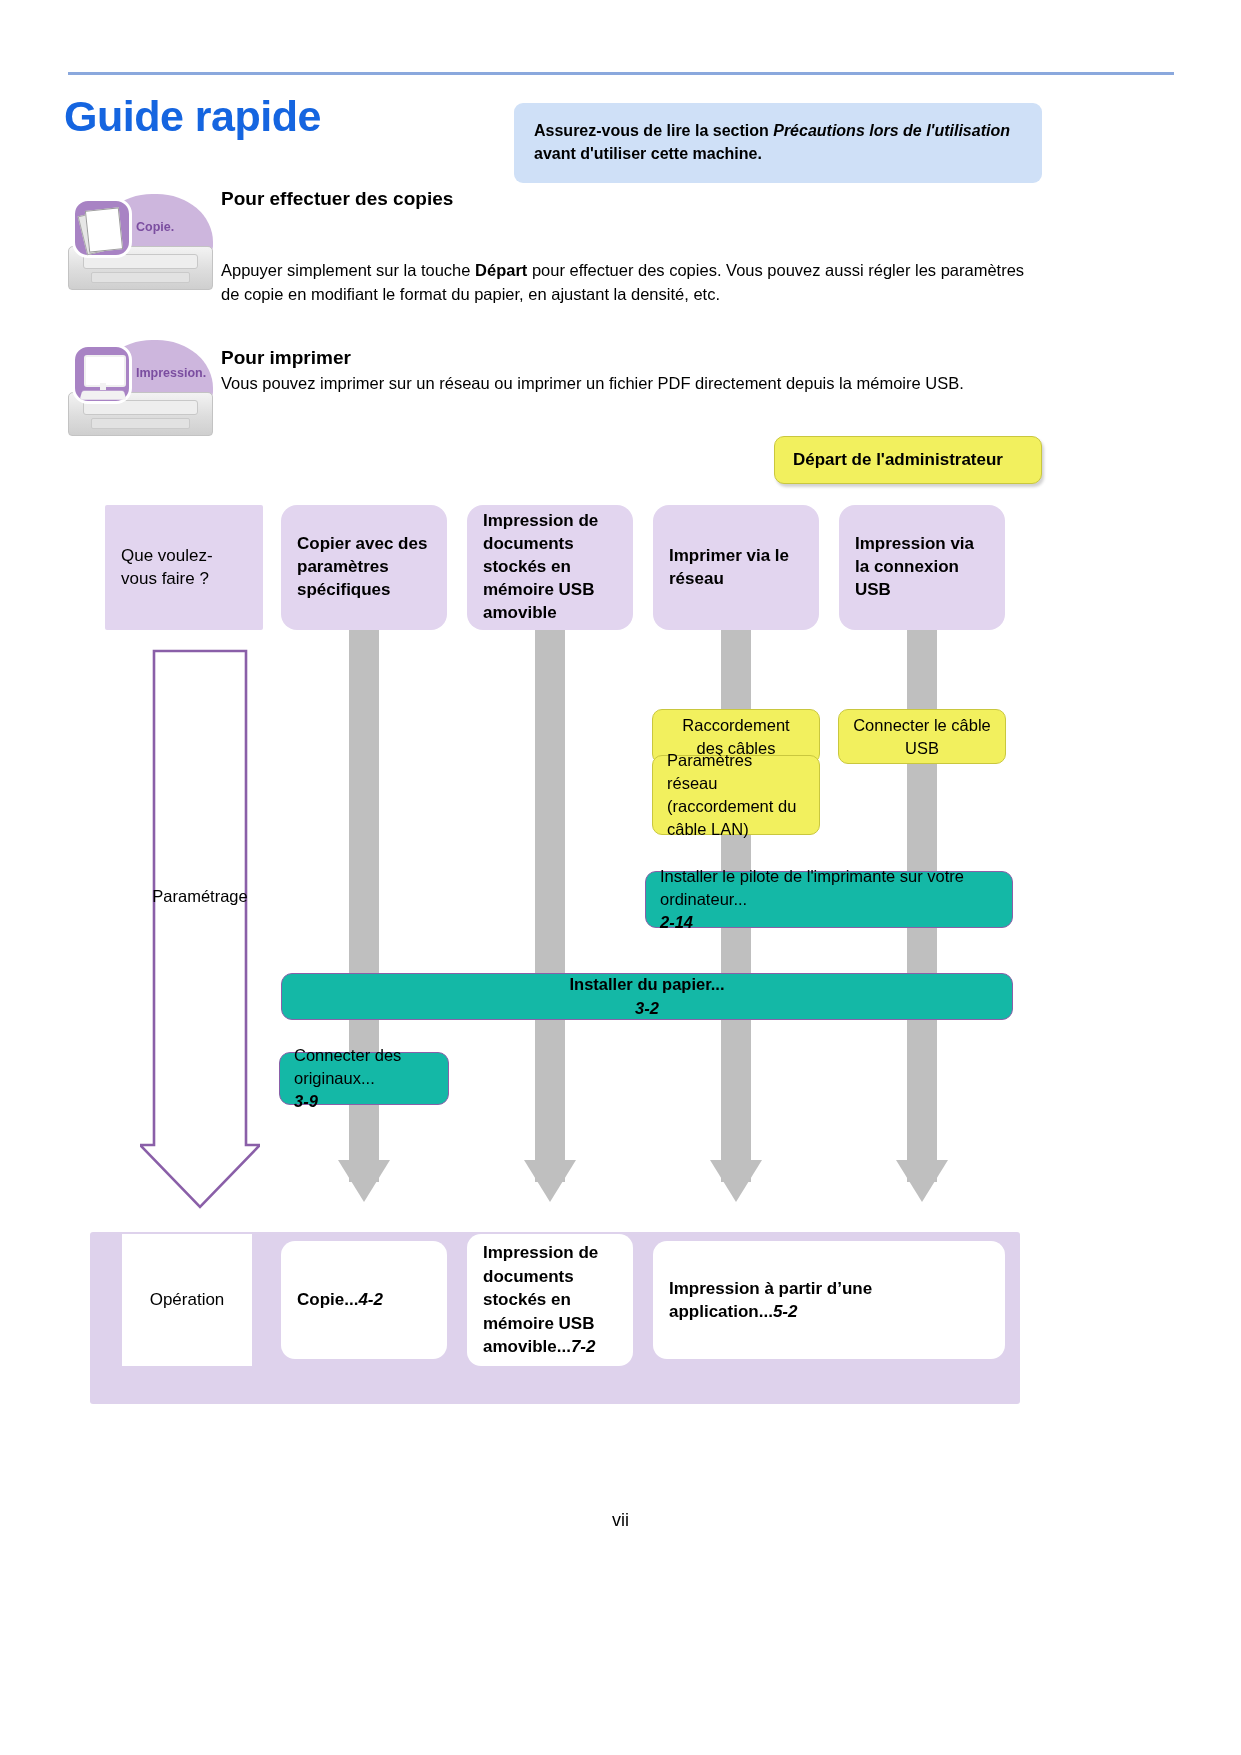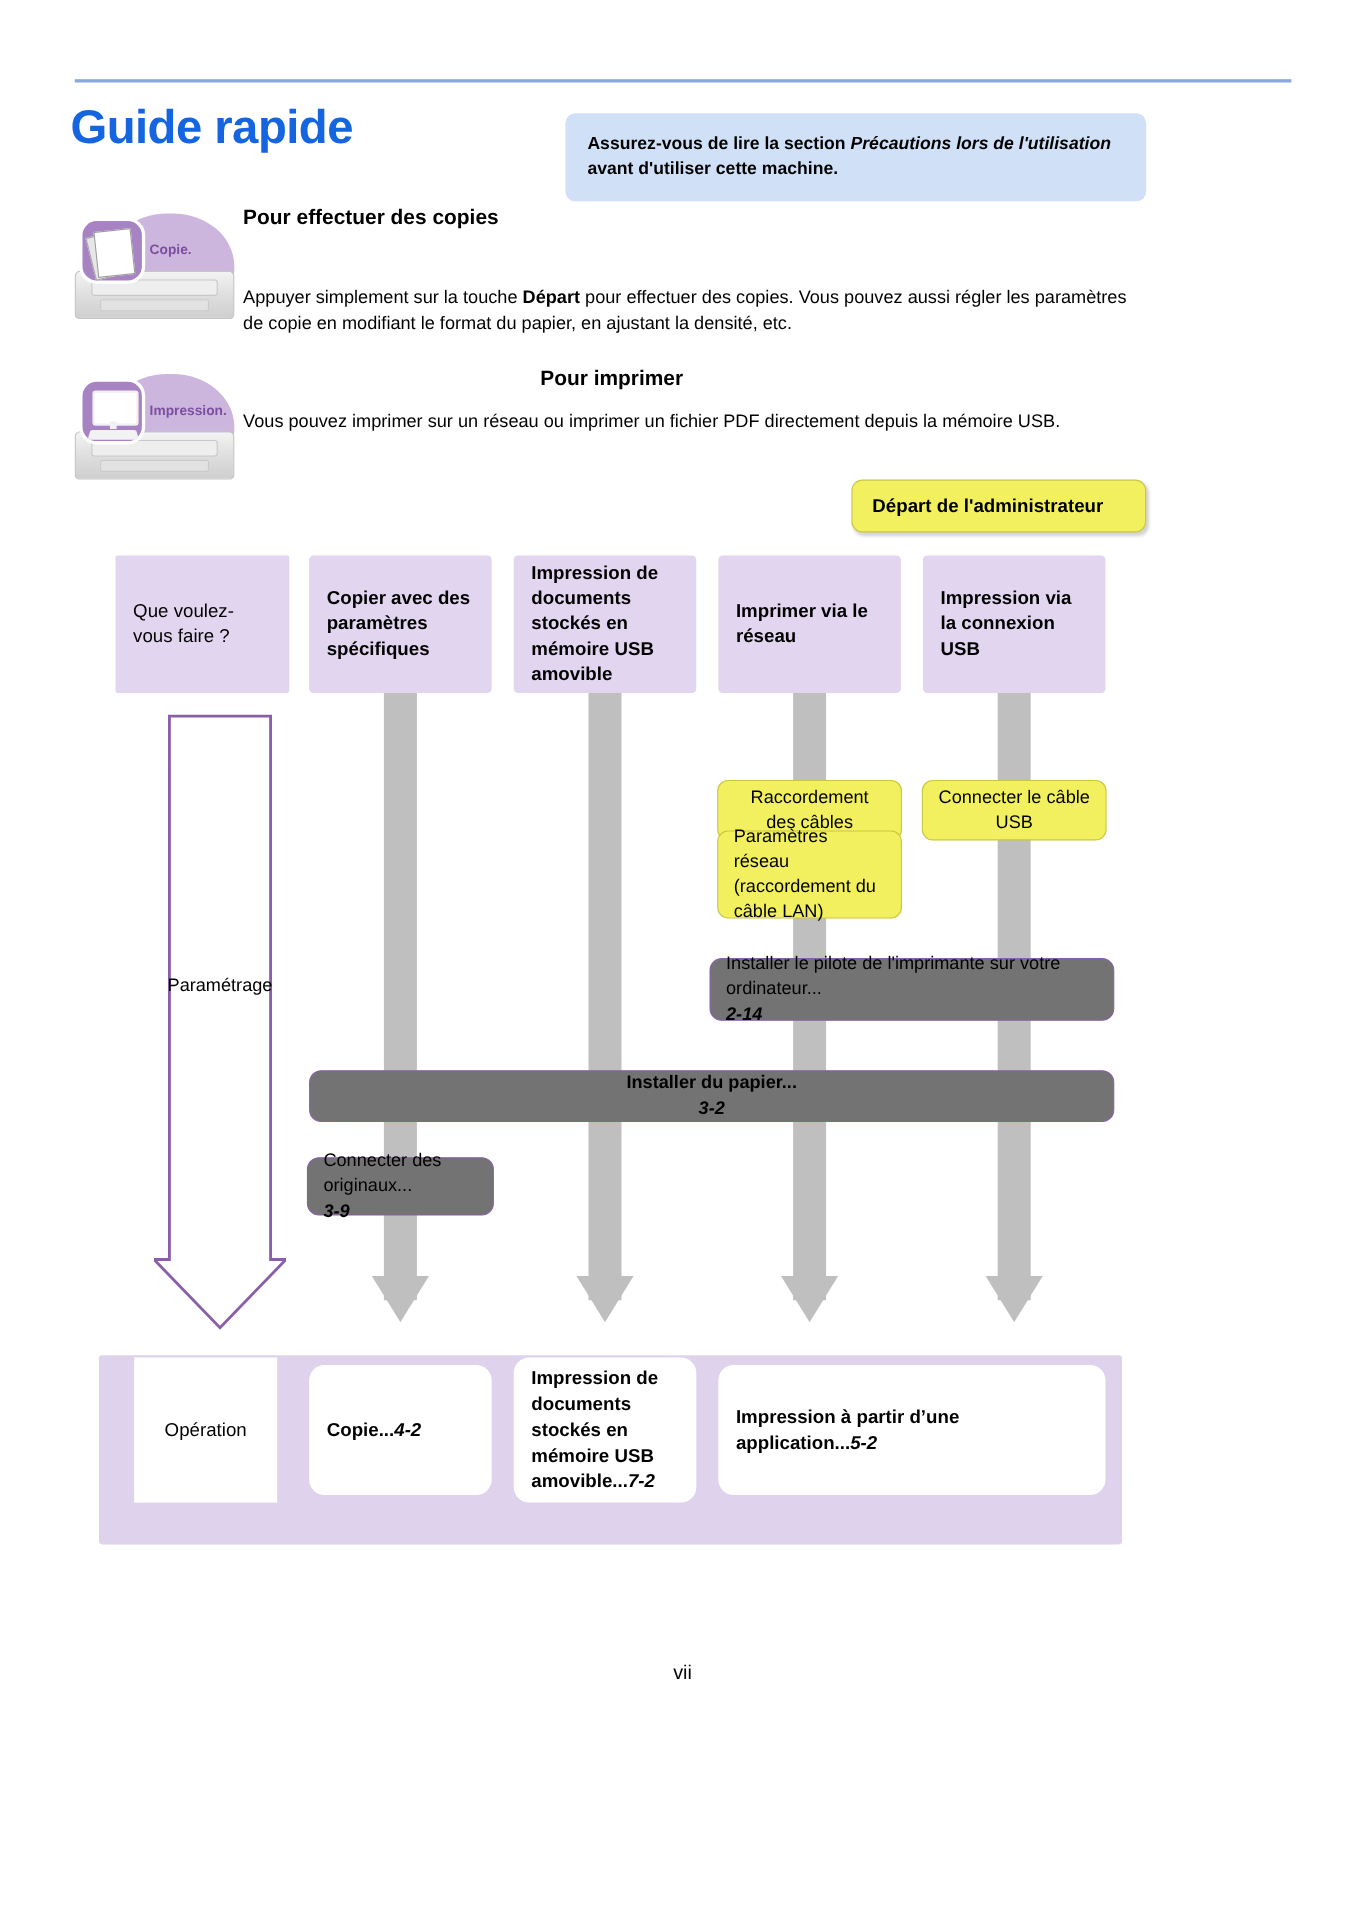--- a/index.html
+++ b/index.html
@@ -176,21 +176,21 @@
     position: absolute;
     box-sizing: border-box;
     display: flex;
     align-items: center;
   }
   .node span { display: block; width: 100%; }
 
   
   .col-head {
     background: #e2d5ef;
-    border-radius: 4px;
+    border-radius: 16px;
     padding: 10px 16px;
     font-size: 17px;
     font-weight: bold;
     line-height: 1.35;
   }
   .col-head.plain {
     font-weight: normal;
     border-radius: 2px;
   }
 
@@ -212,21 +212,21 @@
     border: 1.5px solid #c9c73e;
     border-radius: 10px;
     padding: 9px 14px;
     font-size: 16.5px;
     line-height: 1.38;
   }
   .y-box.center { text-align: center; margin-top: 43px; }
 
   
   .w-box {
-    background: #737373;
+    background: #14b8a6;
     border: 1.5px solid #8a5fa8;
     border-radius: 11px;
     padding: 7px 14px;
     font-size: 16.5px;
     line-height: 1.4;
   }
   .w-box i { font-style: italic; font-weight: bold; }
   .w-box.bold { font-weight: bold; }
   .w-box.center { text-align: center; justify-content: center; }
 
@@ -311,21 +311,21 @@
   <div class="icon-art" style="left:68px; top:336px;">
     <div class="blob"></div>
     <div class="machine"></div>
     <div class="badge">
       <div class="glyph-monitor"></div>
       <div class="glyph-stand"></div>
       <div class="glyph-keyboard"></div>
     </div>
     <div class="badge-label">Impression.</div>
   </div>
-  <div class="feature-heading" style="left:221px; top:332px; width:400px;text-align:right;">Pour imprimer</div>
+  <div class="feature-heading" style="left:221px; top:345px; width:400px;">Pour imprimer</div>
   <div class="feature-body" style="left:221px; top:371px; width:822px;">Vous pouvez imprimer sur un réseau ou imprimer un fichier PDF directement depuis la mémoire USB.</div>
 
   <div id="flow">
 
     <div class="node admin-banner" style="left:774px; top:436px; width:268px; height:48px;">
       <span>Départ de l'administrateur</span>
     </div>
 
     <div class="bar" style="left:349px; top:630px; width:30px; height:552px;"></div>
     <div class="bar" style="left:535px; top:630px; width:30px; height:552px;"></div>

